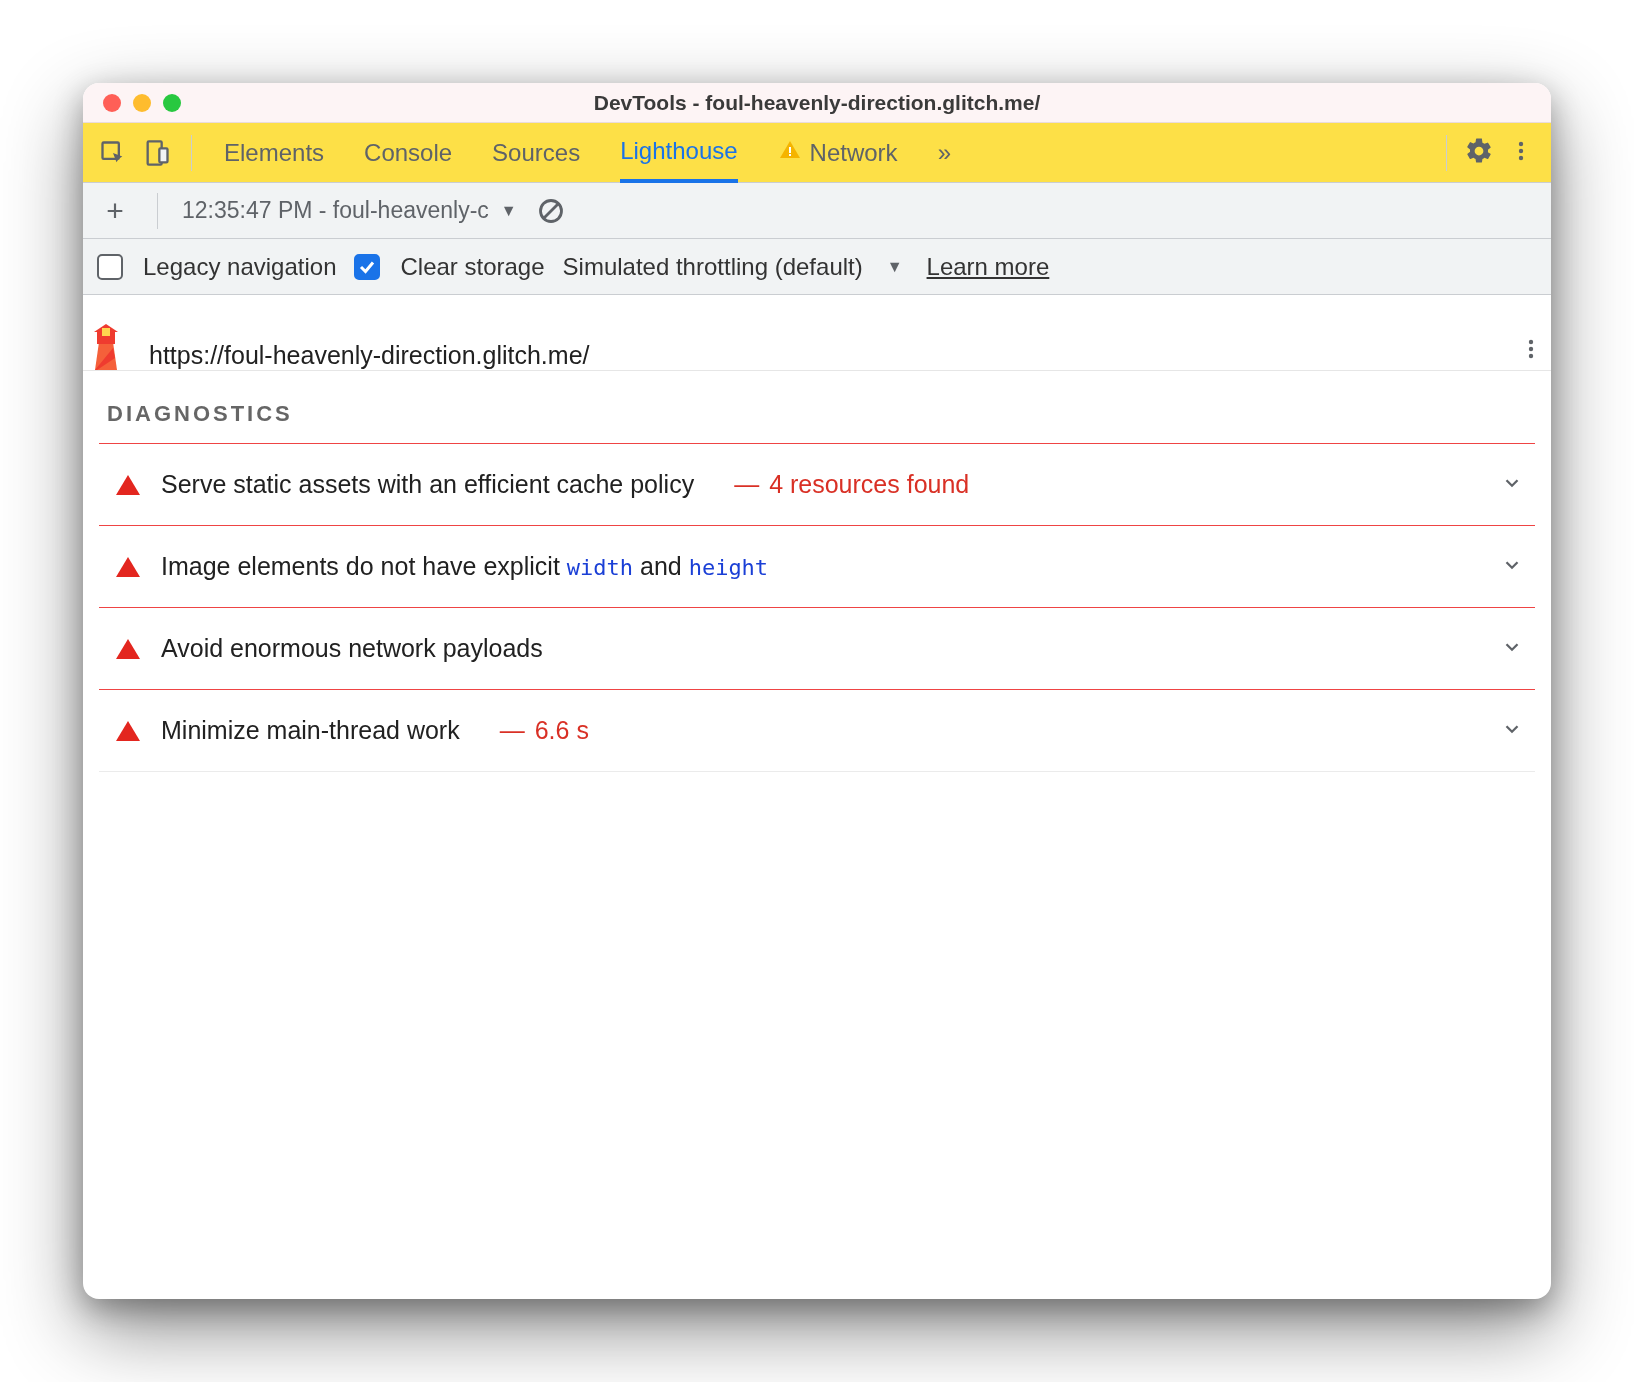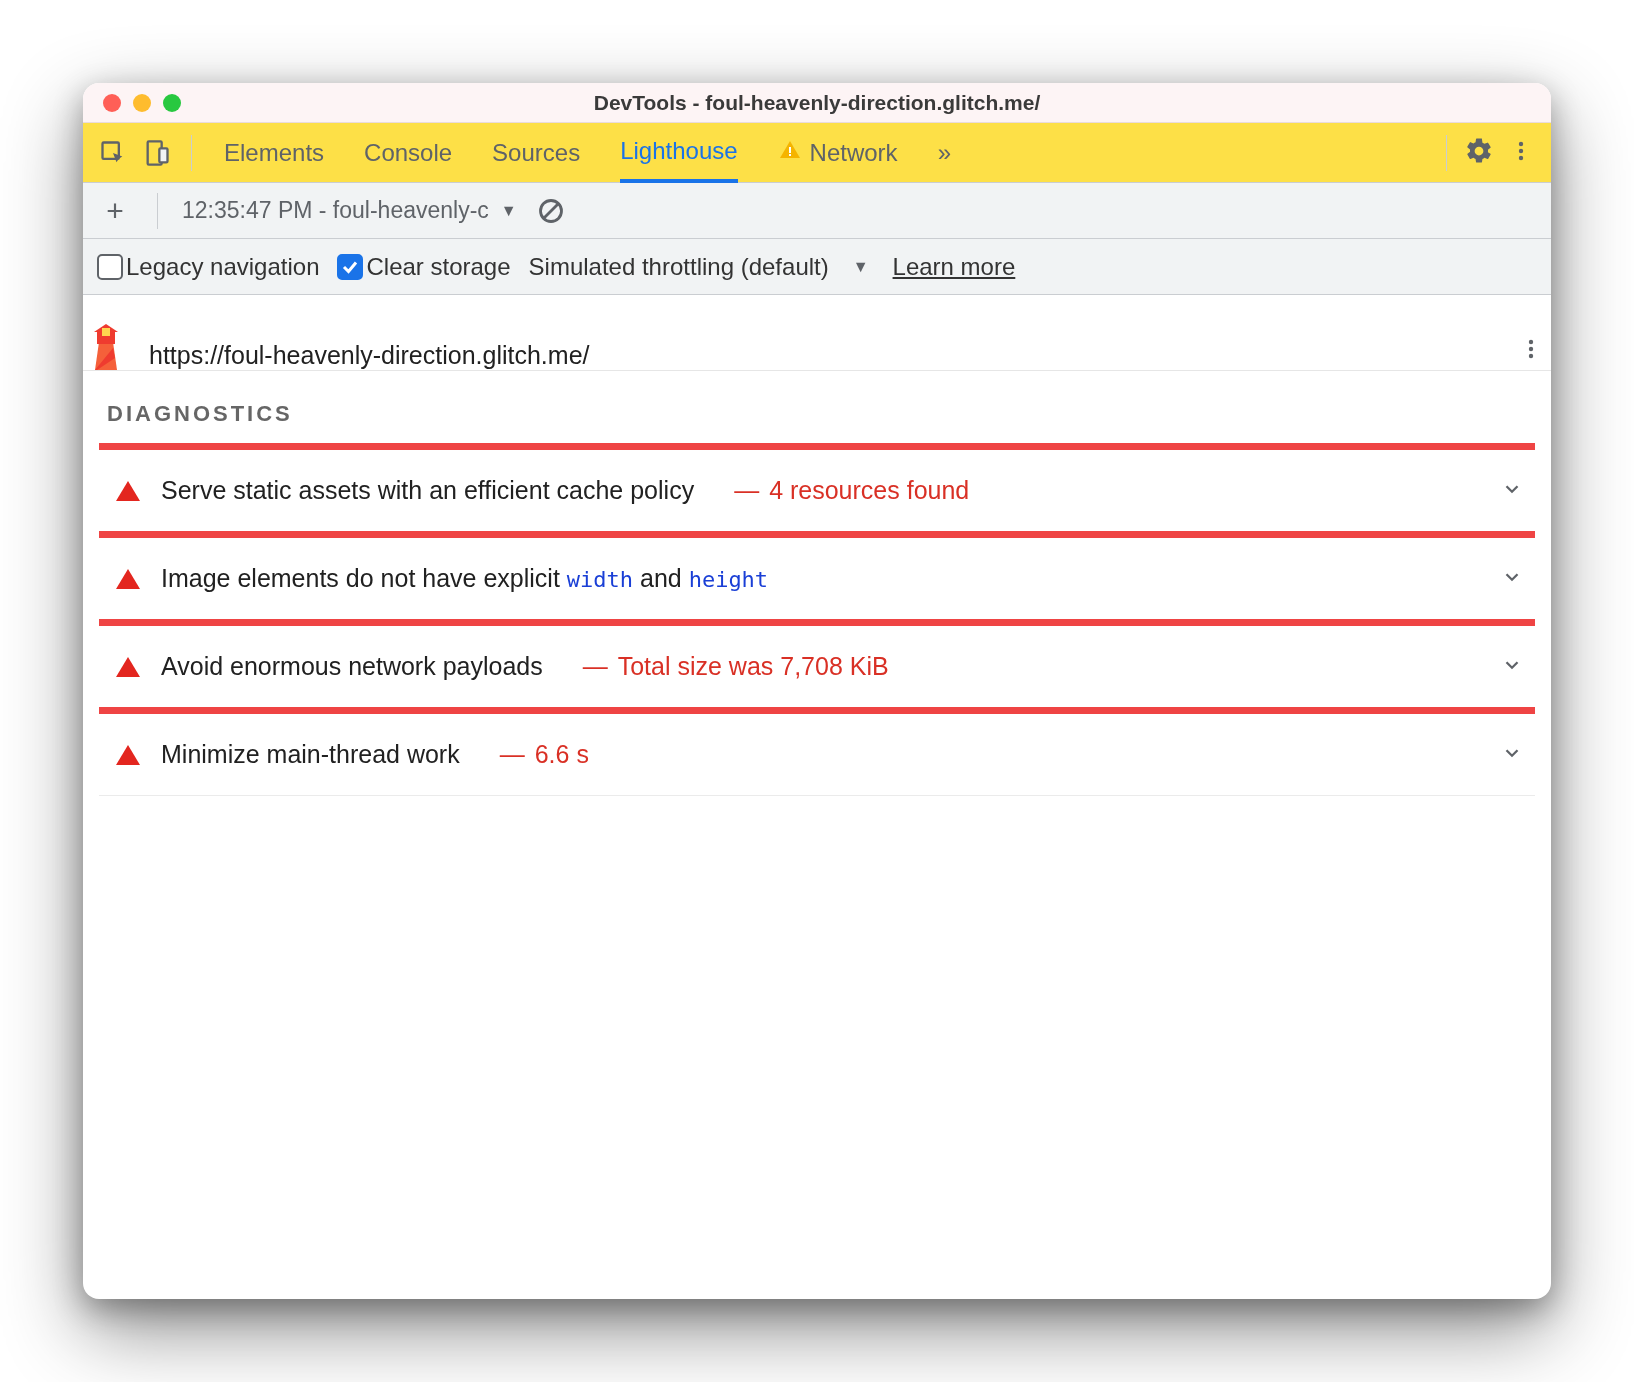--- a/index.html
+++ b/index.html
@@ -113,21 +113,21 @@
     font-size: 24px;
     color:#333;
   }
   .cb {
     width:26px; height:26px; border:2px solid #5f6368; border-radius:5px;
     display:inline-flex; align-items:center; justify-content:center;
     background:#fff;
   }
   .cb.checked { background:#1a73e8; border-color:#1a73e8; color:#fff; }
   .cb.checked svg { display:block;}
-  .optlabel { display:flex; align-items:center; gap:3px;}
+  .optlabel { display:flex; align-items:center; gap:20px;}
   .optbar .tri { color:#5f6368; font-size:16px; padding:0 6px;}
   .learn { text-decoration: underline; color:#333;}
   
   .urlrow {
     height: 76px;
     display:flex; align-items:flex-end;
     padding: 0 2px;
     gap: 22px;
     border-bottom: 1px solid #e6e6e6;
     font-size: 25px;
@@ -140,21 +140,21 @@
     padding: 30px 24px 16px 24px;
     font-size: 22px;
     letter-spacing: 3px;
     color:#666;
     font-weight:600;
   }
   
   .audits { padding: 0 16px 20px 16px; }
   .audit {
     display:flex; align-items:center;
-    border-top: 7px solid #ef4444;
+    border-top: 1px solid #ef4444;
     padding: 26px 12px 26px 18px;
     gap: 22px;
     cursor:pointer;
   }
   .audit:last-child { border-bottom: 1px solid #ebebeb;}
   .tri-icon { width:22px; display:flex; justify-content:center;}
   .tri-red {
     width:0; height:0;
     border-left: 12px solid transparent;
     border-right: 12px solid transparent;
@@ -316,21 +316,20 @@
             <polyline points="6 9 12 15 18 9"></polyline>
           </svg></span>
     </div>
 
 
     <div class="audit">
       <span class="tri-icon">
           <span class="tri-red"></span>
         </span>
       <span class="audit-title">Avoid enormous network payloads</span>
-      <span class="audit-extra"><span class="dash">—</span><span>Total size was 7,708 KiB</span></span>
       <span class="chev"><svg width="22" height="22" viewBox="0 0 24 24" fill="none" stroke="#5f6368" stroke-width="2.5">
             <polyline points="6 9 12 15 18 9"></polyline>
           </svg></span>
     </div>
 
     <div class="audit">
       <span class="tri-icon">
           <span class="tri-red"></span>
         </span>
       <span class="audit-title">Minimize main-thread work</span>

